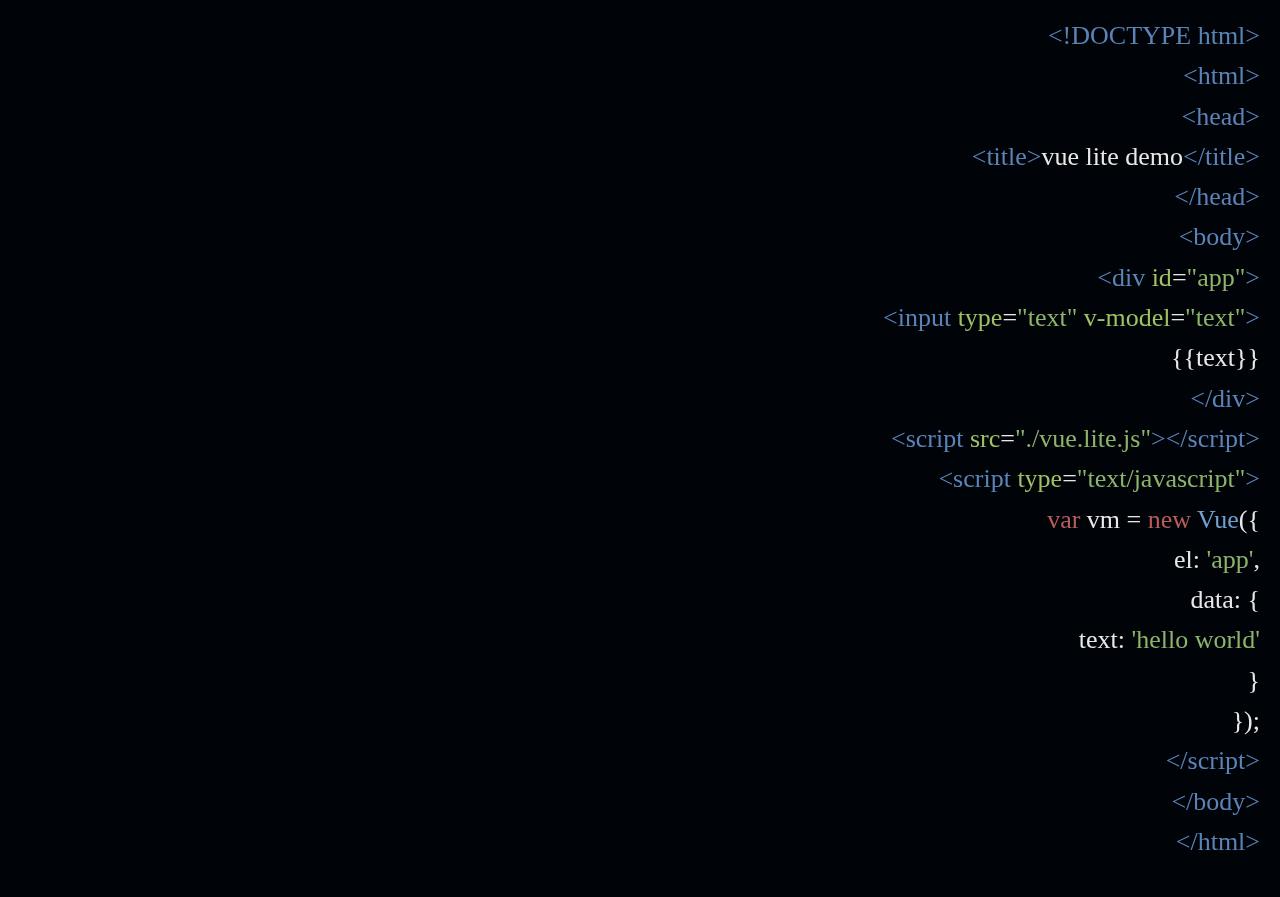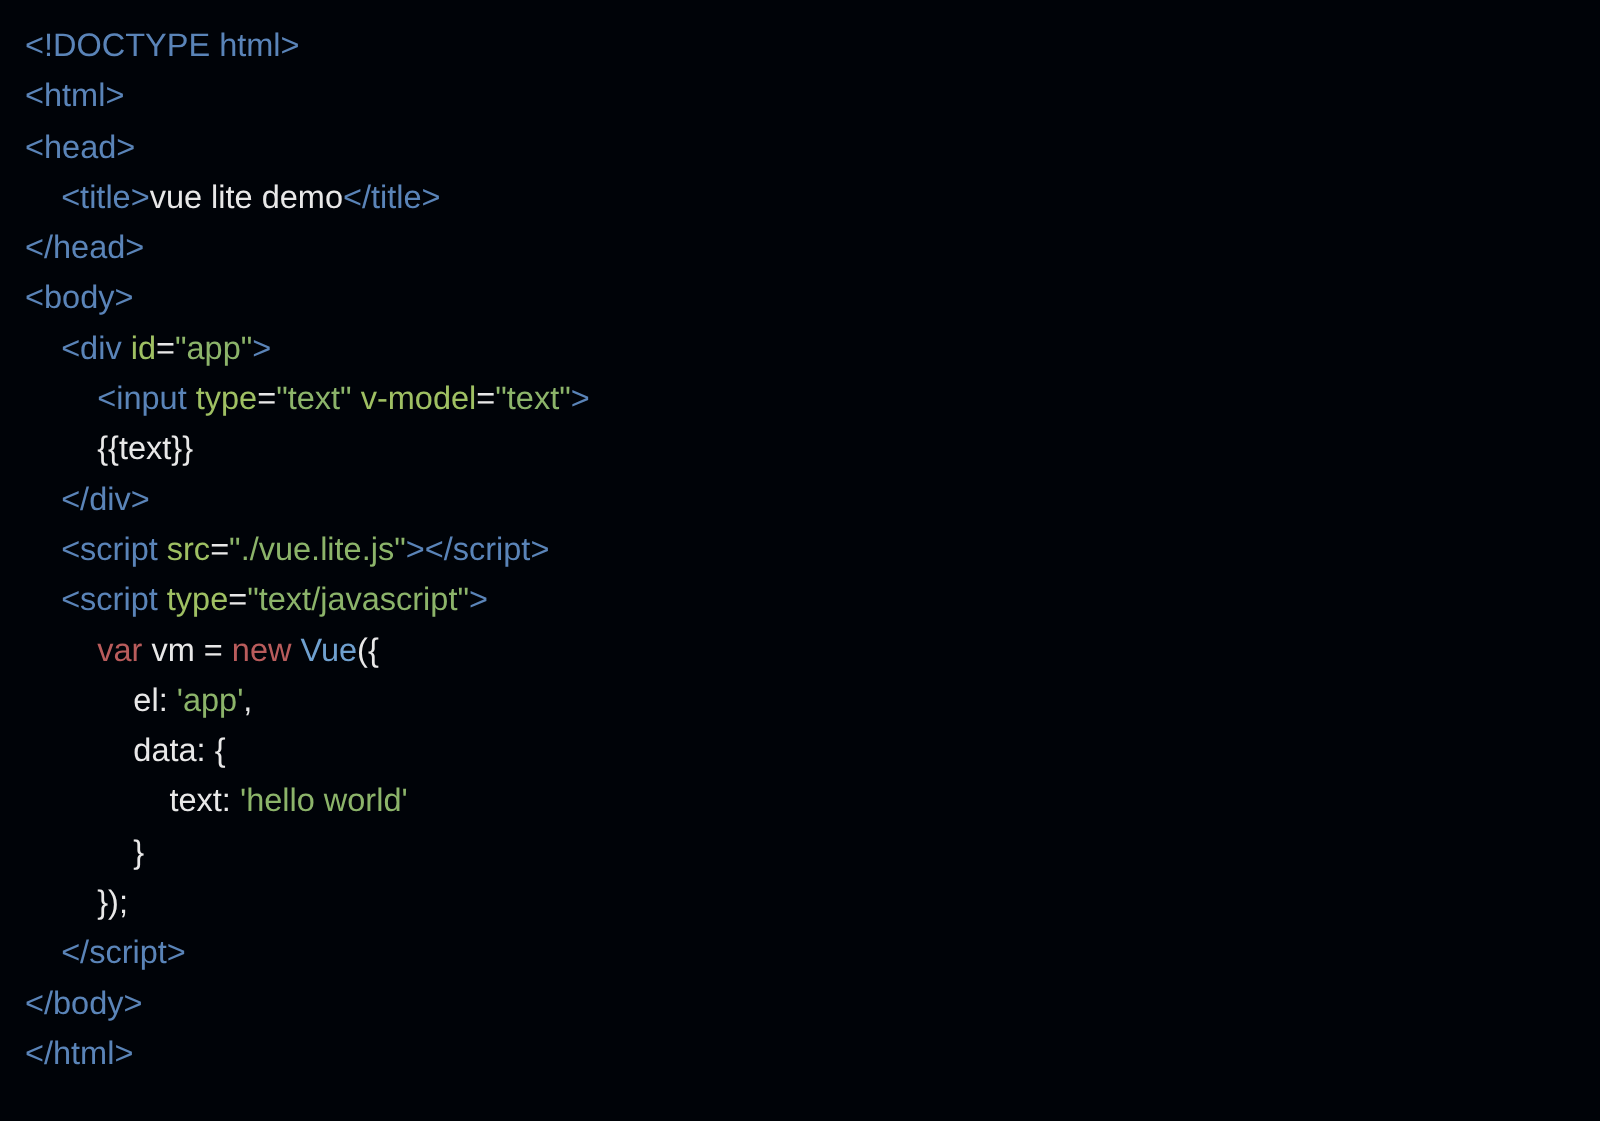--- a/index.html
+++ b/index.html
@@ -12,22 +12,23 @@
       font-family: 'Courier New', Courier, monospace;
       font-size: 26px;
       line-height: 1.55;
       padding: 16px 20px;
       color: #e8e8e8;
       width: 1280px;
       height: 897px;
       overflow: hidden;
     }
     pre {
-      font-family: Liberation Sans, sans-serif;
+      font-family: Liberation Serif, serif;
       white-space: pre;
+      text-align: right;
     }
     .tag { color: #5a84b8; }
     .attr-name { color: #9fc063; }
     .attr-value { color: #8cb46a; }
     .text { color: #e8e8e8; }
     .keyword { color: #b95c5c; }
     .builtin { color: #6fa0cf; }
     .string { color: #8cb46a; }
     .punct { color: #e8e8e8; }
   </style>

